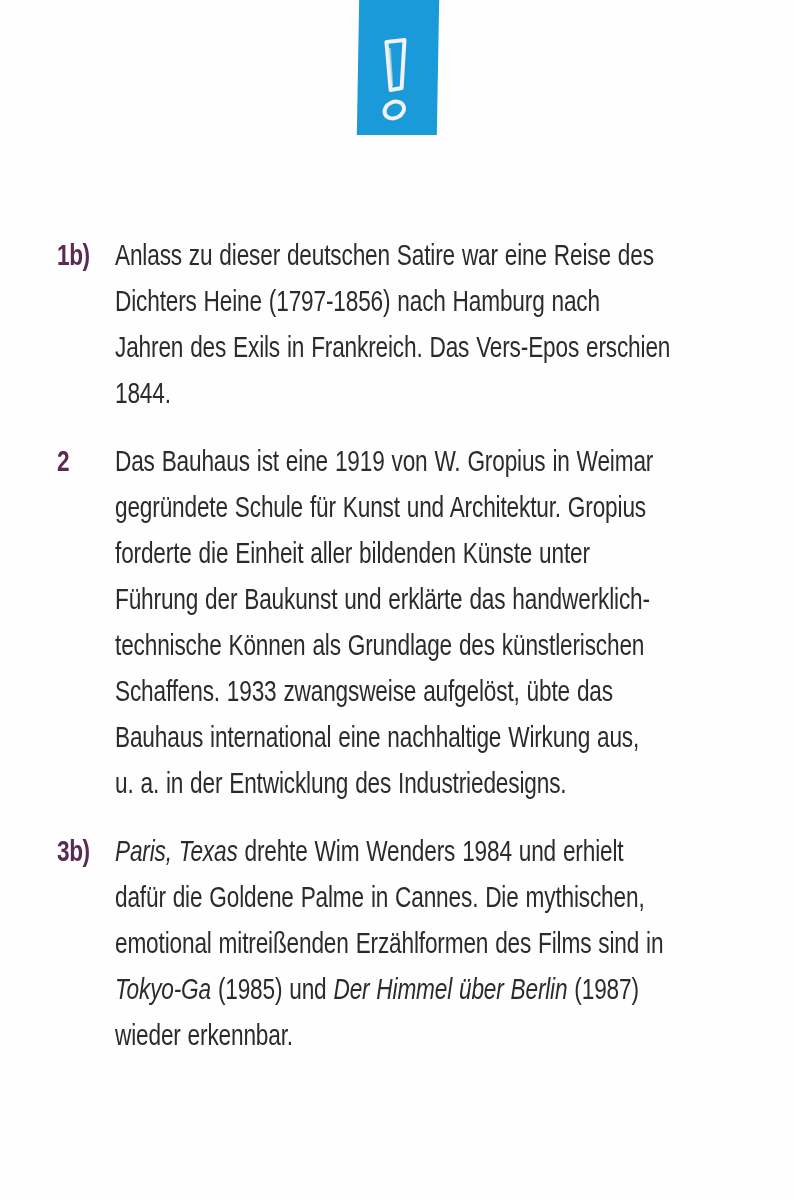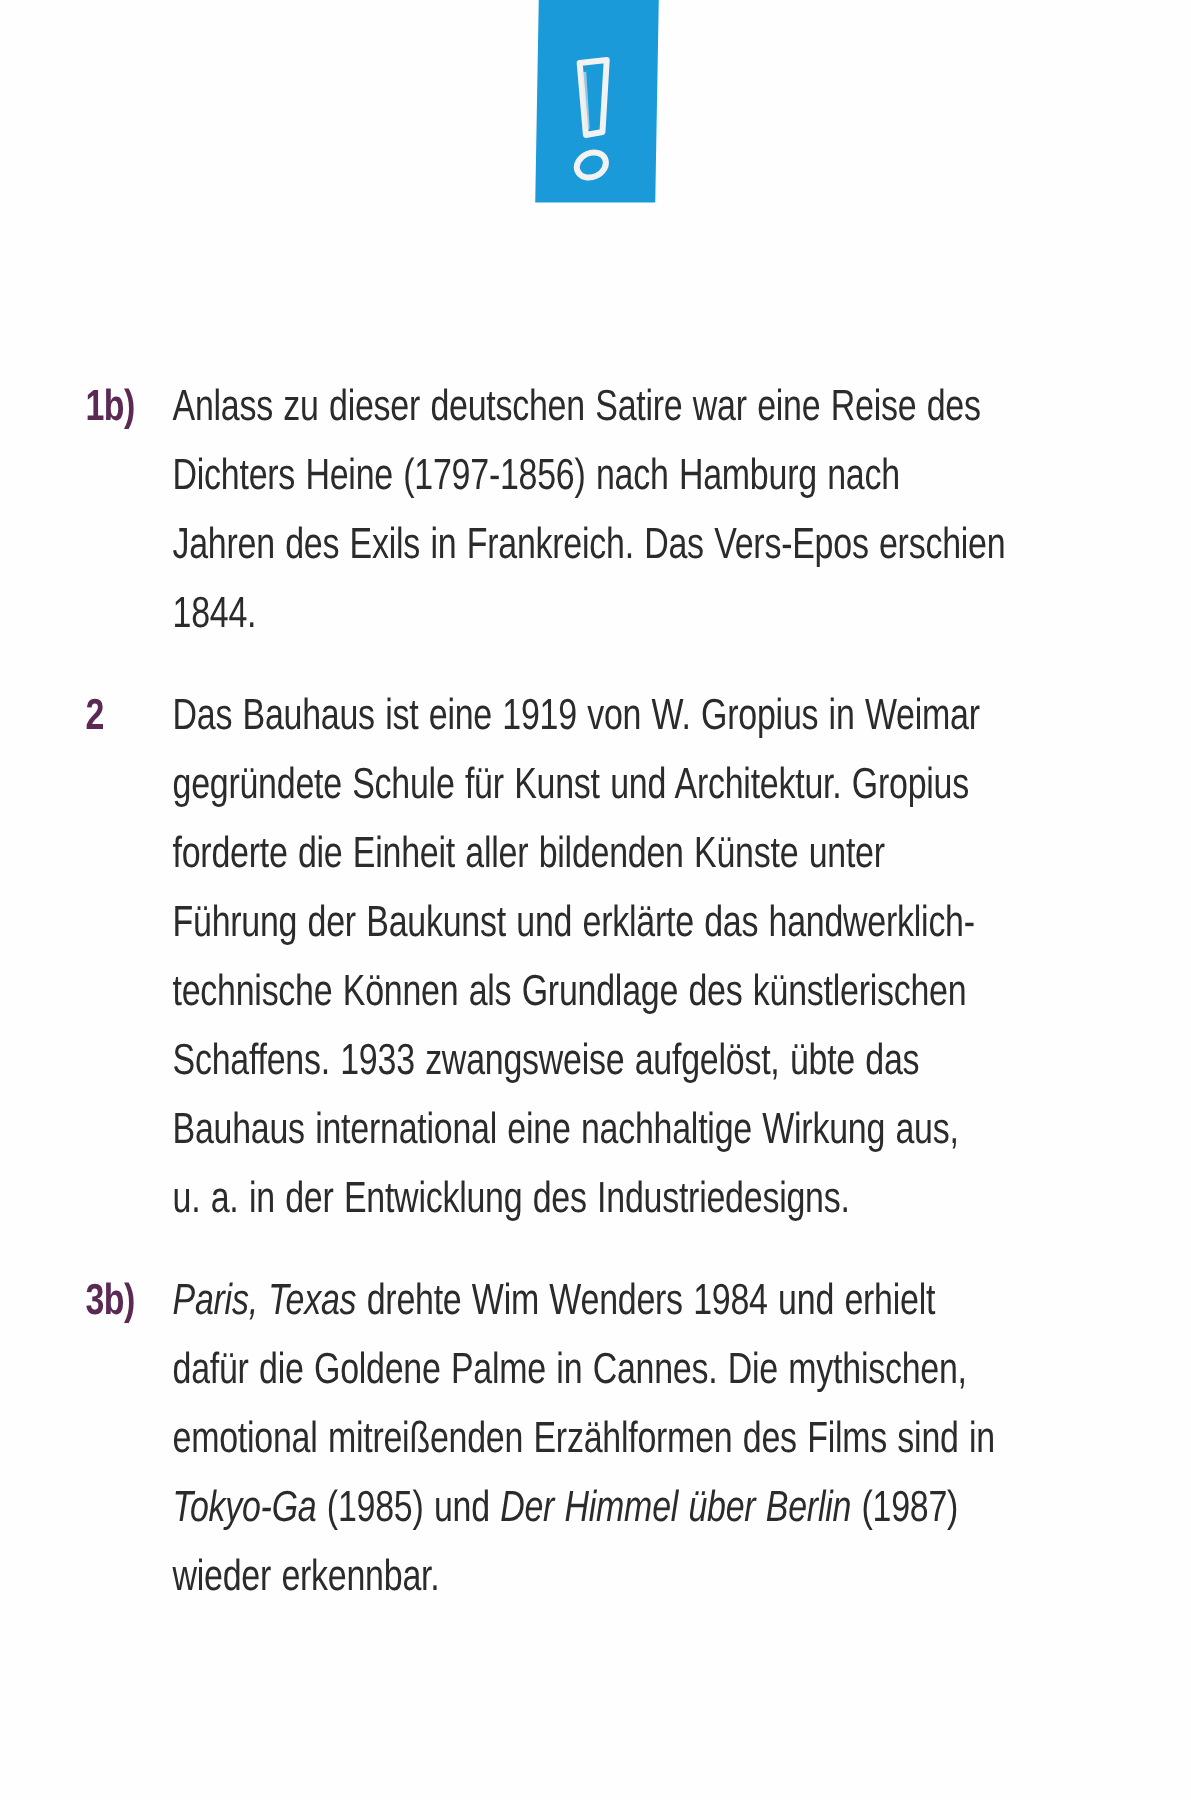--- a/index.html
+++ b/index.html
@@ -27,21 +27,21 @@
     .banner svg {
       position: absolute;
       left: 0;
       top: 0;
       width: 80px;
       height: 135px;
     }
     .entries {
       position: absolute;
       left: 0;
-      top: 248px;
+      top: 232px;
       width: 658px;
     }
     .entry {
       position: relative;
       padding-left: 115px;
       margin-bottom: 22px;
     }
     .entry-label {
       position: absolute;
       left: 57px;

